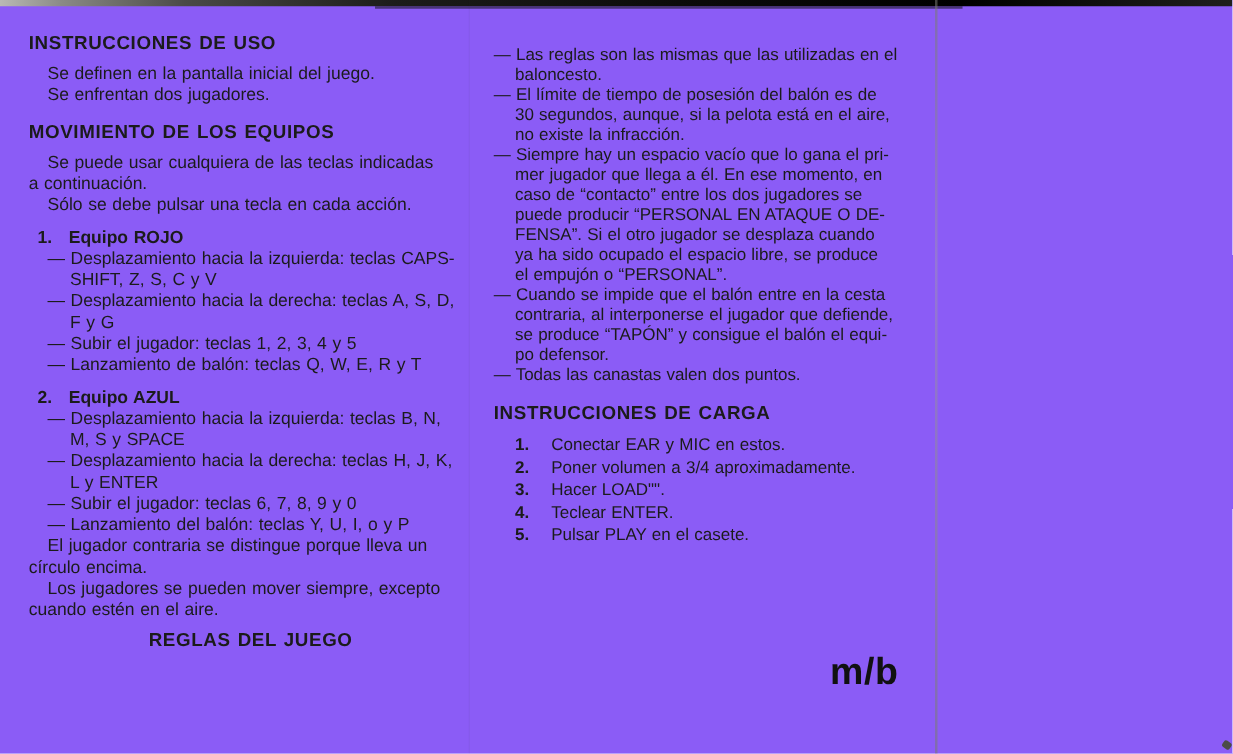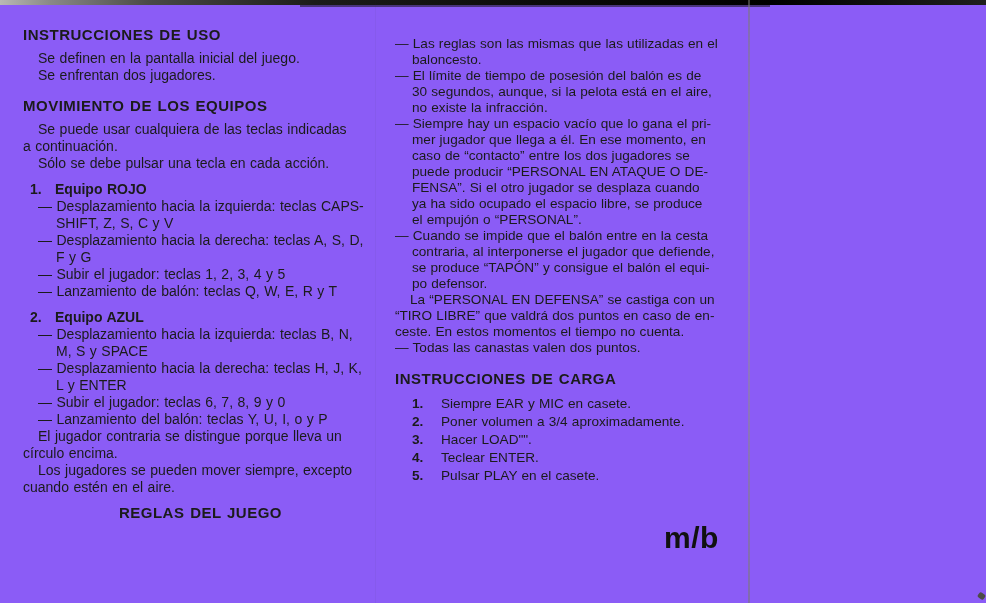--- a/index.html
+++ b/index.html
@@ -122,30 +122,27 @@
 caso de “contacto” entre los dos jugadores se
 puede producir “PERSONAL EN ATAQUE O DE-
 FENSA”. Si el otro jugador se desplaza cuando
 ya ha sido ocupado el espacio libre, se produce
 el empujón o “PERSONAL”.</div>
     <div class="dash">— Cuando se impide que el balón entre en la cesta
 contraria, al interponerse el jugador que defiende,
 se produce “TAPÓN” y consigue el balón el equi-
 po defensor.</div>
 
-    <div class="para">La “PERSONAL EN DEFENSA” se castiga con un
-“TIRO LIBRE” que valdrá dos puntos en caso de en-
-ceste. En estos momentos el tiempo no cuenta.</div>
     <div class="dash">— Todas las canastas valen dos puntos.</div>
 
     <div class="heading mt14">INSTRUCCIONES DE CARGA</div>
     <div class="steps">
       <div class="step">
         <span class="snum">1.</span>
-        <span class="stext">Siempre EAR y MIC en casete.</span>
+        <span class="stext">Conectar EAR y MIC en estos.</span>
       </div>
       <div class="step">
         <span class="snum">2.</span>
         <span class="stext">Poner volumen a 3/4 aproximadamente.</span>
       </div>
       <div class="step">
         <span class="snum">3.</span>
         <span class="stext">Hacer LOAD"".</span>
       </div>
       <div class="step">

